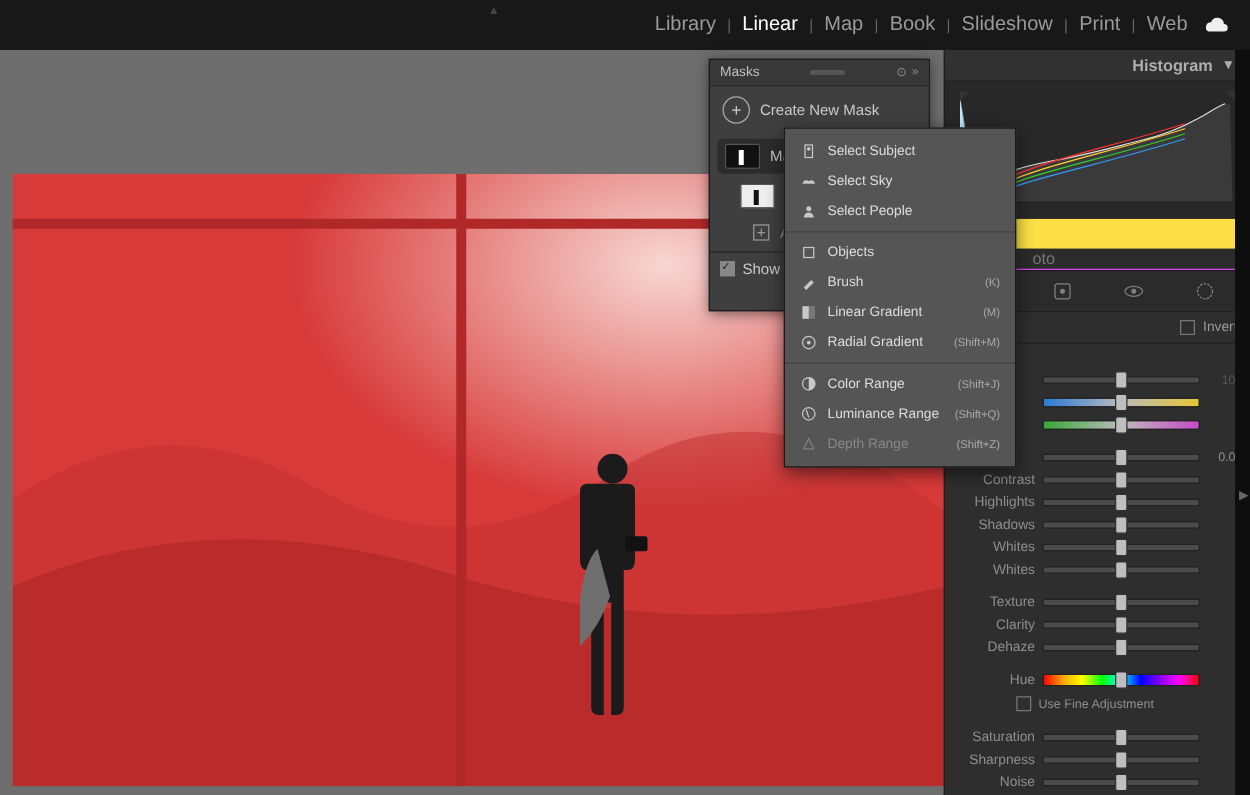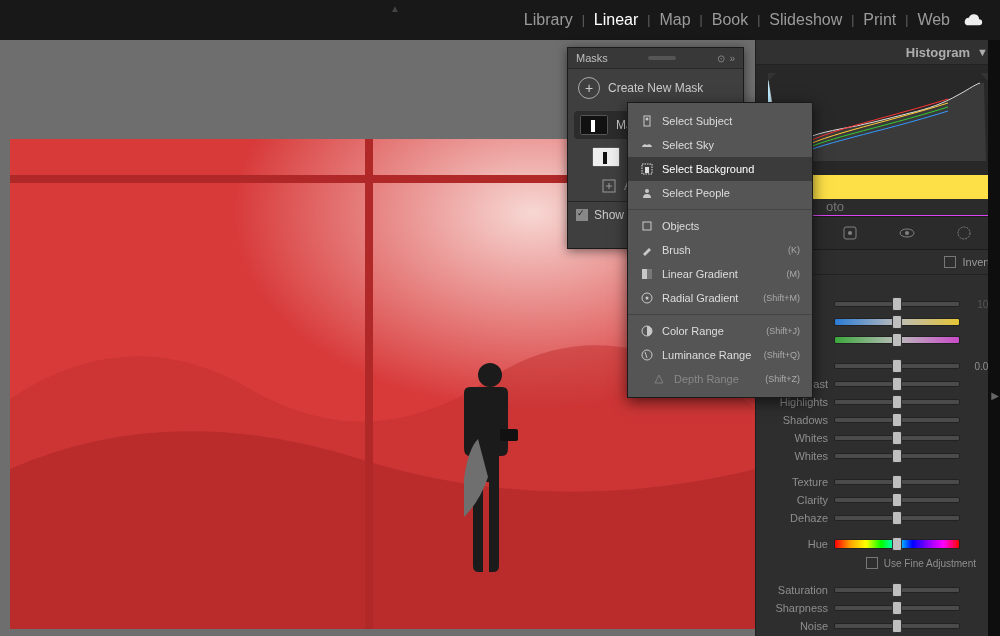--- a/index.html
+++ b/index.html
@@ -46,42 +46,42 @@
   .sliders { padding:0 6px 0 4px; }
   .srow { display:flex; align-items:center; height:18px; gap:6px; }
   .srow .lbl { width:68px; text-align:right; font-size:11px; color:#8e8e8e; }
   .srow .track { flex:1; height:4px; background:#4b4b4b; border-radius:2px; border:1px solid #222; position:relative; }
   .srow .trackHue { flex:1; height:8px; border-radius:2px; border:1px solid #222; position:relative; background:linear-gradient(to right,#ff0000,#ffa500,#ffff00,#00ff00,#00ffff,#0000ff,#8b00ff,#ff00ff,#ff0000);}
   .srow .trackTemp { flex:1; height:6px; border-radius:2px; border:1px solid #222; position:relative; background:linear-gradient(to right,#2a7bd6,#bbb,#e6c635);}
   .srow .trackTint { flex:1; height:6px; border-radius:2px; border:1px solid #222; position:relative; background:linear-gradient(to right,#3aa83a,#bbb,#c94bc9);}
   .srow .knob { position:absolute; top:50%; transform:translate(-50%,-50%); width:8px; height:12px; background:#bfbfbf; border:1px solid #333; border-radius:2px; }
   .srow .val { width:28px; text-align:right; font-size:10px; color:#8e8e8e; }
   .spacer { height:8px; }
-  .fine { display:flex; align-items:center; justify-content:flex-end; gap:6px; padding:4px 18px 4px 0; font-size:10px; color:#8e8e8e;}
+  .fine { display:flex; align-items:center; justify-content:center; gap:6px; padding:4px 18px 4px 0; font-size:10px; color:#8e8e8e;}
 
   
   .masks { position:absolute; left:567px; top:7px; width:175px; height:200px; background:#3f3f3f; border:1px solid #1b1b1b; box-shadow:0 2px 10px rgba(0,0,0,.5); }
   .masks-hdr { height:20px; padding:0 8px; display:flex; align-items:center; justify-content:space-between; font-size:11px; color:#bfbfbf; border-bottom:1px solid #272727; background:#383838;}
   .masks-hdr .grip { width:28px; height:4px; background:#555; border-radius:2px; margin:0 4px; }
   .masks-hdr .rt { display:flex; gap:4px; font-size:10px; color:#888; }
   .masks .create { display:flex; align-items:center; gap:8px; padding:8px 10px; cursor:pointer; }
   .masks .create .plus { width:20px; height:20px; border-radius:50%; border:1px solid #aaa; display:flex; align-items:center; justify-content:center; color:#ccc; font-size:14px; }
   .mask-list { padding:4px 6px; display:flex; flex-direction:column; gap:4px; }
   .mask-item { display:flex; align-items:center; gap:8px; padding:4px 6px; border-radius:4px; }
   .mask-item.sel { background:#2c2c2c; }
   .mask-item .thumb { width:26px; height:18px; background:#111; border:1px solid #555; border-radius:2px; position:relative; }
   .mask-show { display:flex; align-items:center; gap:6px; padding:6px 8px; border-top:1px solid #272727;}
   .mask-show .cb { width:10px; height:10px; border:1px solid #888; background:#888; display:inline-block; position:relative; }
   .mask-show .cb:after { content:"✓"; font-size:9px; color:#222; position:absolute; top:-2px; left:0; }
 
   
   .menu { position:absolute; left:627px; top:62px; width:184px; background:#555; border:1px solid #1a1a1a; box-shadow:0 4px 14px rgba(0,0,0,.6); padding:6px 0; }
   .menu .mi { display:flex; align-items:center; gap:8px; padding:5px 12px; font-size:11px; color:#ddd; cursor:pointer; }
   .menu .mi.hl { background:#3b3b3b; color:#fff; }
-  .menu .mi.disabled { color:#888; cursor:default;margin-left:12px; }
+  .menu .mi.disabled { color:#888; cursor:default; }
   .menu .mi .mic { width:14px; height:14px; opacity:.85; flex:0 0 14px; }
   .menu .mi .sc { margin-left:auto; font-size:9px; color:#aaa; }
   .menu hr { border:none; border-top:1px solid #444; margin:4px 0; }
 
   .edge { position:absolute; right:0; top:0; width:12px; height:636px; background:#0e0e0e; }
   .edge .arr { position:absolute; right:1px; top:350px; color:#666; font-size:10px; }
 </style>
 </head>
 <body>
 
@@ -358,27 +358,20 @@
           <circle cx="7" cy="5" r="1.5" fill="#ddd"></circle>
         </svg>
         <span>Select Subject</span>
       </div>
       <div class="mi">
         <svg class="mic" viewBox="0 0 14 14">
           <path d="M2 9a3 3 0 0 1 5-2 3 3 0 0 1 5 2z" fill="#ddd"></path>
         </svg>
         <span>Select Sky</span>
       </div>
-      <div class="mi hl">
-        <svg class="mic" viewBox="0 0 14 14">
-          <rect x="2" y="2" width="10" height="10" stroke="#fff" fill="none" stroke-dasharray="1.5 1"></rect>
-          <rect x="5" y="5" width="4" height="6" fill="#fff"></rect>
-        </svg>
-        <span>Select Background</span>
-      </div>
       <div class="mi">
         <svg class="mic" viewBox="0 0 14 14">
           <circle cx="7" cy="5" r="2" fill="#ddd"></circle>
           <path d="M3 12a4 4 0 0 1 8 0z" fill="#ddd"></path>
         </svg>
         <span>Select People</span>
       </div>
       <hr>
       <div class="mi">
         <svg class="mic" viewBox="0 0 14 14">

